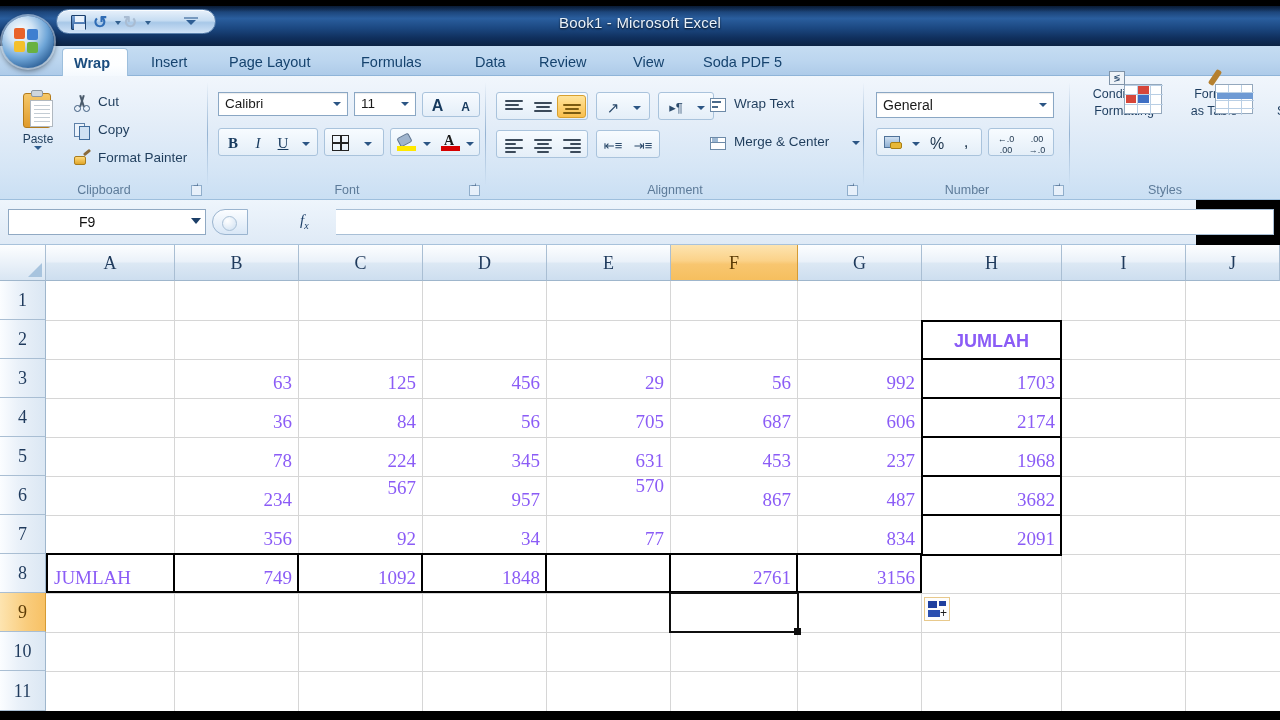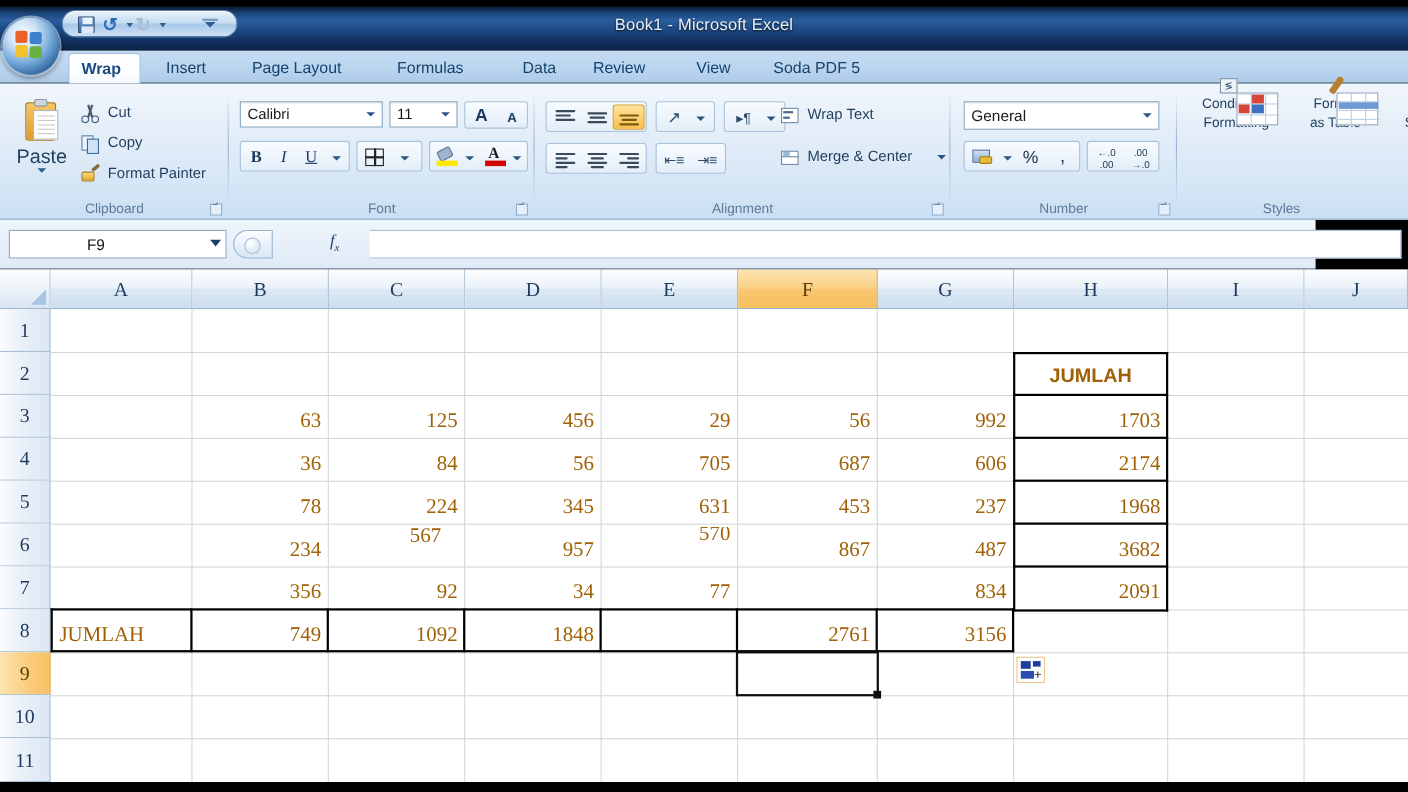--- a/index.html
+++ b/index.html
@@ -110,21 +110,21 @@
   .dlg:after { content:"⌐"; position:absolute; left:1px; top:-5px; font-size:9px; color:#48678a; transform:rotate(180deg);}
 
   
   #g-clipboard { left: 0; width: 208px; }
   .paste-big { position:absolute; left: 10px; top: 12px; width: 56px; height: 82px; text-align:center; cursor:pointer; }
   .clipimg { position:relative; margin: 2px auto 0; width:34px; height:40px; }
   .clipimg .board { position:absolute; left:2px; top:3px; width:28px; height:35px; background:linear-gradient(180deg,#f5c768,#e09b2c); border:1px solid #b37b1b; border-radius:3px;}
   .clipimg .clip  { position:absolute; left:10px; top:0px; width:12px; height:7px; background:#cfd6dd; border:1px solid #8d97a1; border-radius:2px;}
   .clipimg .page  { position:absolute; left:9px; top:10px; width:23px; height:27px; background:#fff; border:1px solid #b0b8c0;}
   .clipimg .page i{ position:absolute; left:3px; width:16px; height:1px; background:#c3ccd4; }
-  .paste-big .lbl { font-size: 18px; color:#1f3d5c; margin-top:2px; display:block; }
+  .paste-big .lbl { font-size: 12px; color:#1f3d5c; margin-top:2px; display:block; }
   .paste-big .car { display:block; margin: 0 auto; width:0;height:0;
     border-left:4px solid transparent;border-right:4px solid transparent;border-top:4px solid #2e5c8e;}
   .cb-item { position:absolute; left: 68px; height: 26px; cursor: pointer; }
   .cb-item .t { position:absolute; left:30px; top:4px; font-size:13.5px; color:#1f3d5c; white-space:nowrap;}
   .cb-ico { position:absolute; left:4px; top:3px; width:20px; height:20px; }
 
   
   .ico-cut:before, .ico-cut:after {
     content:""; position:absolute; top:2px; left:9px; width:2px; height:12px; background:#4a5a6b; }
   .ico-cut:before { transform: rotate(18deg); }
@@ -222,21 +222,21 @@
     position:absolute; left:0; width:46px; text-align:center;
     font-size:18px; color:#1f3a5c; font-family:"Liberation Serif",serif;
     background: linear-gradient(90deg,#fbfdff 0%,#eaf1f9 40%,#dbe7f3 100%);
     border-bottom:1px solid #a9bed3; border-right:1px solid #9fb6cc; cursor:pointer;
   }
   .rowhead.sel {
     background: linear-gradient(90deg,#fde4b0,#f9cc7c 60%,#f7c165);
     border-right:1px solid #d59b34; color:#5c3c06;
   }
   .cell {
-    position:absolute; font-size:19px; color:#a16207; overflow:hidden;
+    position:absolute; font-size:19px; color:#8b5cf6; overflow:hidden;
     white-space:nowrap; font-family:"Liberation Serif",serif;
   }
   .cell .txt { position:absolute; right:6px; bottom:3px; }
   .cell.left .txt { left:6px; right:auto; }
   .cell.center .txt { left:0; right:0; text-align:center; }
   .gline-v { position:absolute; width:1px; background:#d6d6d6; }
   .gline-h { position:absolute; height:1px; background:#d6d6d6; }
   .bord { position:absolute; background:#000; }
 
   .selcell {
@@ -685,21 +685,21 @@
     <div class="cell" style="left:798px;top:192px;width:123px;height:38px;">
         <span class="txt">237</span>
       </div>
     <div class="cell" style="left:922px;top:192px;width:139px;height:38px;">
         <span class="txt">1968</span>
       </div>
 
     <div class="cell" style="left:175px;top:231px;width:123px;height:38px;">
         <span class="txt">234</span>
       </div>
-    <div class="cell" style="left:284px;top:231px;width:123px;height:26px;text-align:center;">
+    <div class="cell" style="left:299px;top:231px;width:123px;height:26px;text-align:center;">
         <span class="txt">567</span>
       </div>
     <div class="cell" style="left:423px;top:231px;width:123px;height:38px;">
         <span class="txt">957</span>
       </div>
     <div class="cell" style="left:547px;top:234px;width:123px;height:21px;">
         <span class="txt">570</span>
       </div>
     <div class="cell" style="left:671px;top:231px;width:126px;height:38px;">
         <span class="txt">867</span>

